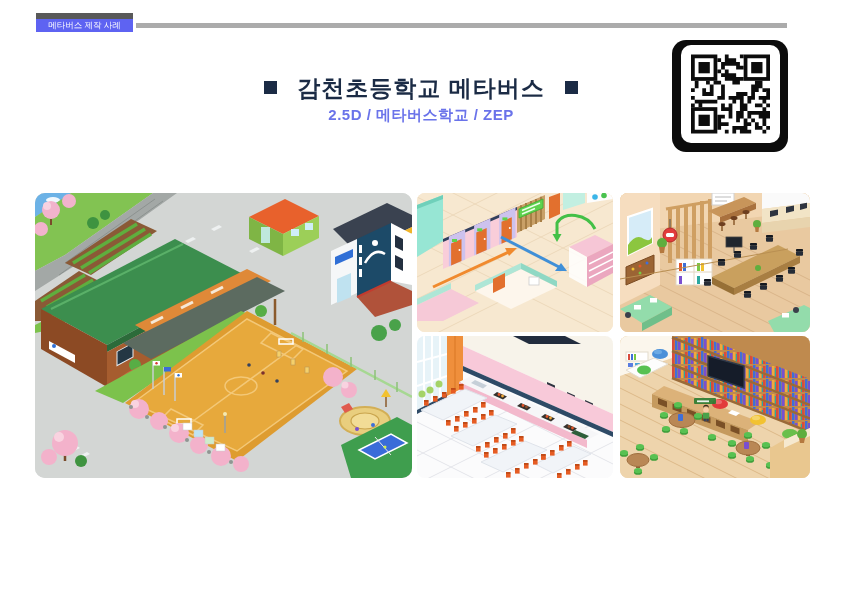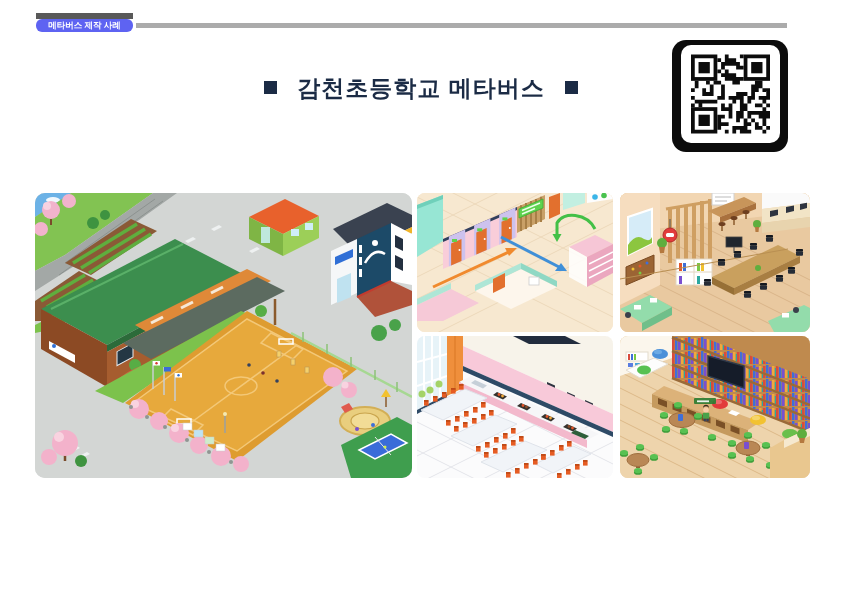--- a/index.html
+++ b/index.html
@@ -6,22 +6,22 @@
   html,body{margin:0;padding:0;background:#888;}
   .page{
     position:relative;width:842px;height:596px;margin:0 auto;
     background:var(--page-bg,#ffffff);overflow:hidden;
     font-family:"Liberation Sans","DejaVu Sans",sans-serif;
   }
   
   .badge-strip{position:absolute;left:36px;top:13px;width:97px;height:6px;background:var(--strip-gray,#595959);}
   .badge{
     position:absolute;left:36px;top:19px;width:97px;height:13px;
-    background:var(--accent-blue,#5e63f2);color:#fff;font-size:8.5px;font-weight:bold;
-    display:flex;align-items:center;justify-content:center;letter-spacing:0;white-space:nowrap;overflow:hidden;border-radius:6px;
+    background:var(--accent-blue,#5e63f2);color:#fff;font-size:8.5px;font-weight:normal;
+    display:flex;align-items:center;justify-content:center;letter-spacing:0;white-space:nowrap;overflow:hidden;
   }
   .top-rule{position:absolute;left:136px;top:23px;width:651px;height:5px;background:var(--rule-gray,#ababab);}
   .title-row{
     position:absolute;left:0;top:74px;width:842px;text-align:center;
     color:var(--title-navy,#1b2b45);font-size:23px;font-weight:800;letter-spacing:1px;line-height:28px;
   }
   .title-bullet{
     display:inline-block;width:13px;height:13px;background:var(--title-navy,#1b2b45);
     margin:0 20px;transform:translateY(-2px);overflow:hidden;color:transparent;font-size:1px;line-height:1px;
   }
@@ -48,20 +48,21 @@
 
 <div class="page">
 
   <div class="badge-strip"></div>
   <div class="badge">메타버스 제작 사례</div>
   <div class="top-rule"></div>
 
   <div class="title-row">
     <span class="title-bullet">■</span><span>감천초등학교 메타버스</span><span class="title-bullet">■</span>
   </div>
+  <div class="subtitle">2.5D / 메타버스학교 / ZEP</div>
 
   <div class="qr-frame" aria-label="QR 코드">
     <div class="qr-card">
       <svg width="79" height="80" viewBox="0 0 84 84">
         <rect x="0" y="0" width="84" height="84" fill="#ffffff"></rect>
 
         <g fill="#0c0c0c">
           <rect x="0" y="0" width="28" height="28"></rect>
             <rect x="56" y="0" width="28" height="28"></rect>
             <rect x="0" y="56" width="28" height="28"></rect>

